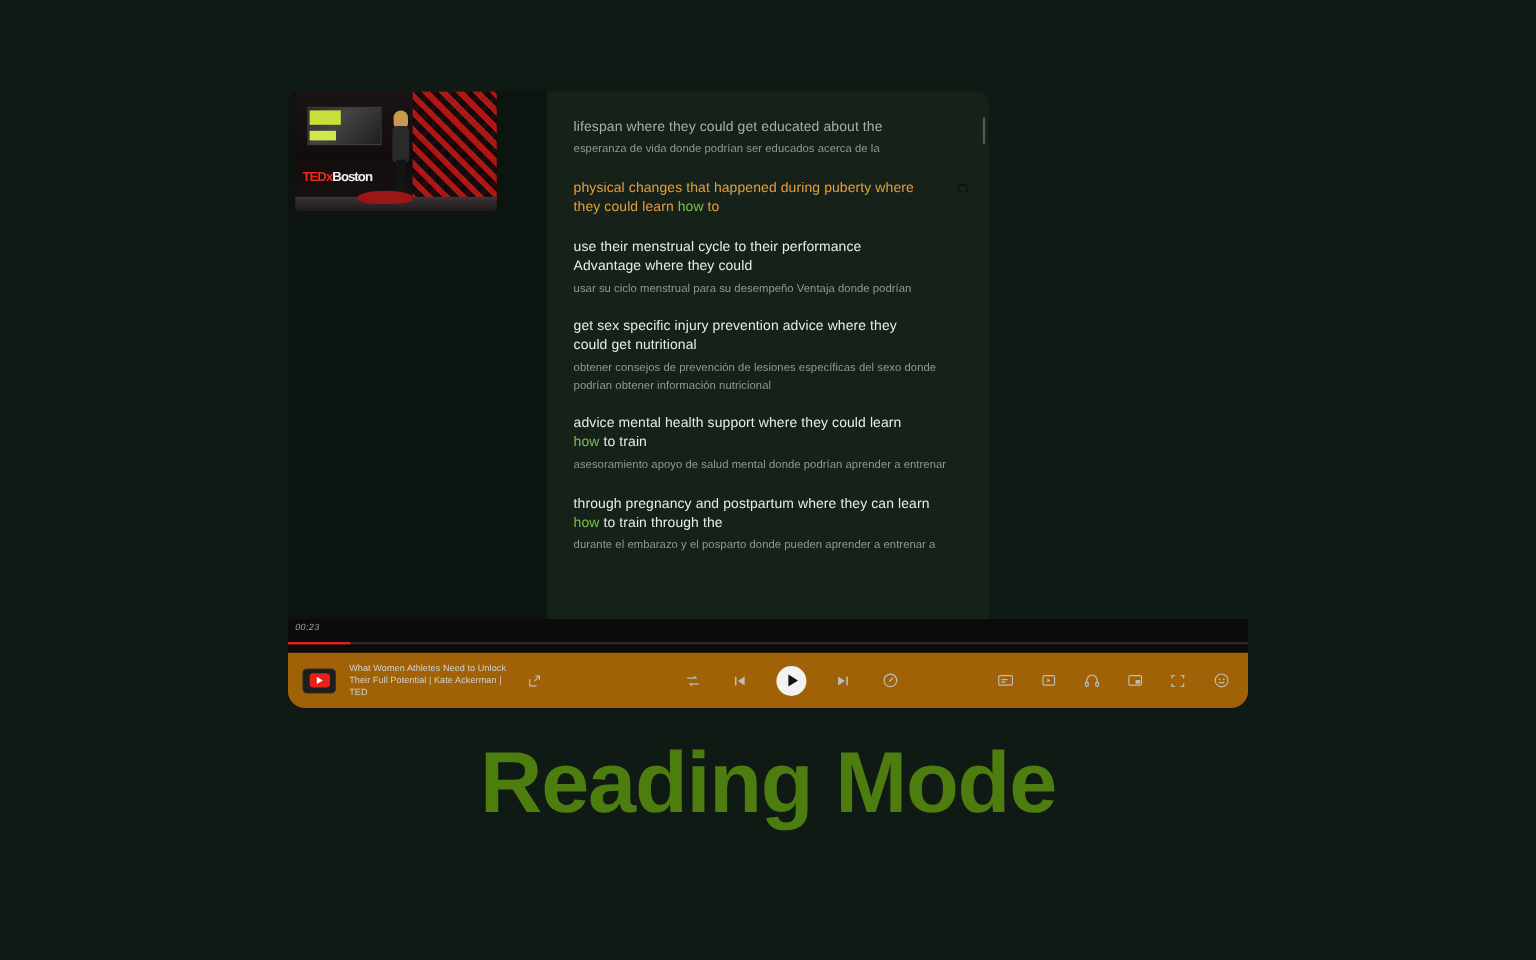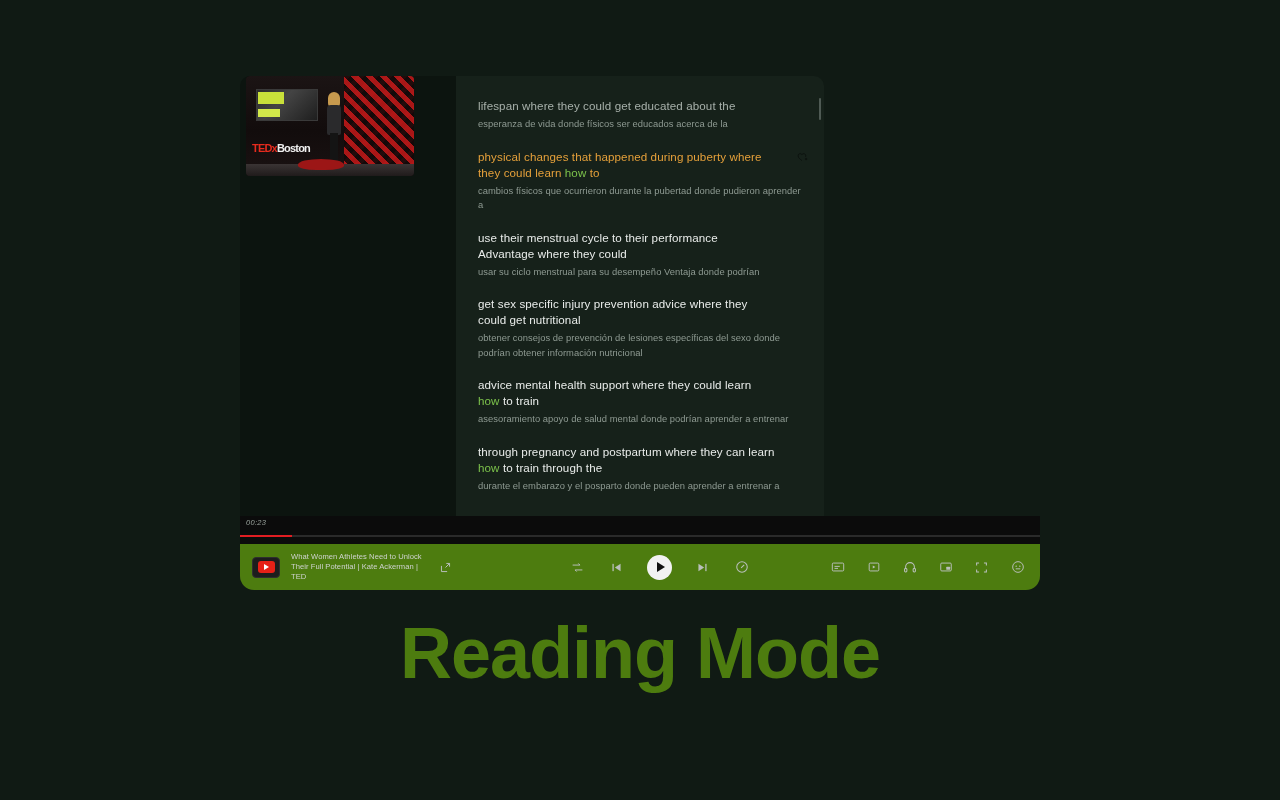--- a/index.html
+++ b/index.html
@@ -220,21 +220,21 @@
     background: #e21d22;
   }
 
   
   .control-bar {
     position: absolute;
     left: 0;
     top: 468px;
     width: 800px;
     height: 46px;
-    background: #4d7c0f;
+    background: #a16207;
     border-radius: 0 0 14px 14px;
     display: flex;
   }
 
   .cb-left {
     display: flex;
     align-items: center;
     gap: 11px;
     padding-left: 12px;
     width: 250px;
@@ -355,25 +355,24 @@
         <div class="tedx">
           <span class="red">TEDx</span><span class="wht">Boston</span>
         </div>
       </div>
     </div>
 
     <div class="transcript-panel">
       <div class="transcript-scroll" id="cue-list">
           <div class="cue dim">
             <div class="en"><span>lifespan where they could get educated about the</span></div>
-            <div class="es">esperanza de vida donde físicos ser educados acerca de la</div>
+            <div class="es">esperanza de vida donde podrían ser educados acerca de la</div>
           </div>
           <div class="cue active">
             <div class="en"><span>physical changes that happened during puberty where they could learn </span><span class="kw">how</span><span> to</span></div>
-            <div class="es">cambios físicos que ocurrieron durante la pubertad donde pudieron aprender a</div>
             <div class="heart">
               <svg viewBox="0 0 20 20" fill="none" stroke="currentColor" stroke-width="1.2">
                 <path d="M8.5 15.2C6.1 13.2 3 11.2 3 8.3A3 3 0 018.5 6.6 3 3 0 0114 8.3c0 .5-.1 1-.3 1.4"></path>
                 <path d="M14.4 11.2v3.4M12.7 12.9h3.4"></path>
               </svg>
             </div>
           </div>
           <div class="cue">
             <div class="en"><span>use their menstrual cycle to their performance Advantage where they could</span></div>
             <div class="es">usar su ciclo menstrual para su desempeño Ventaja donde podrían</div>

